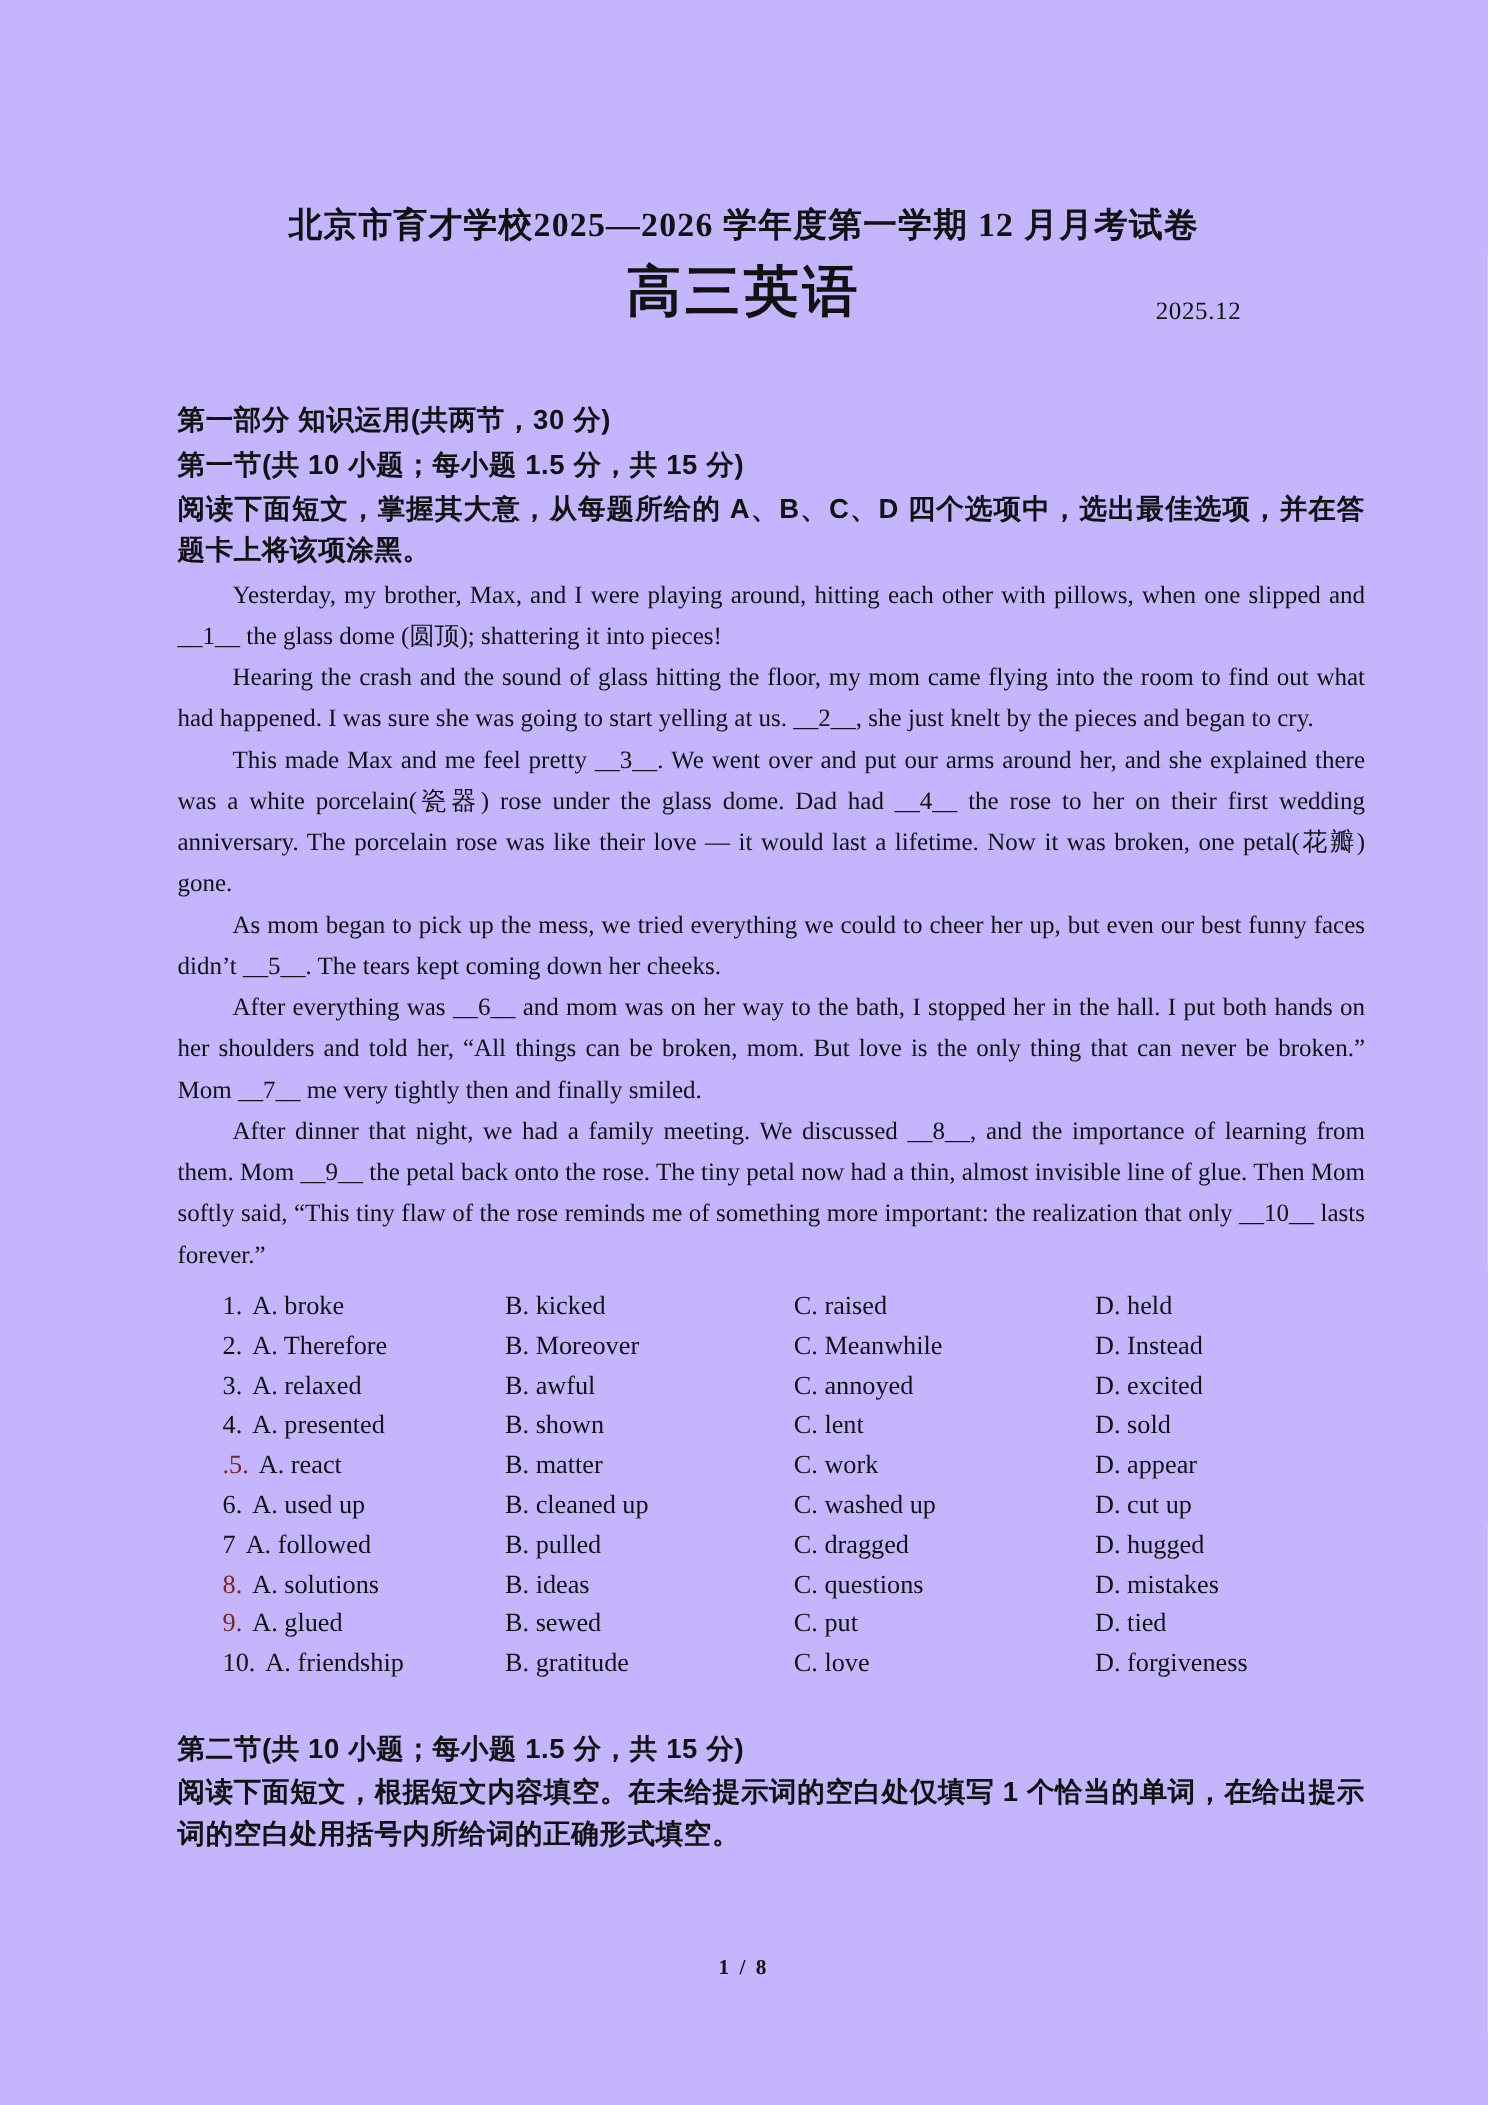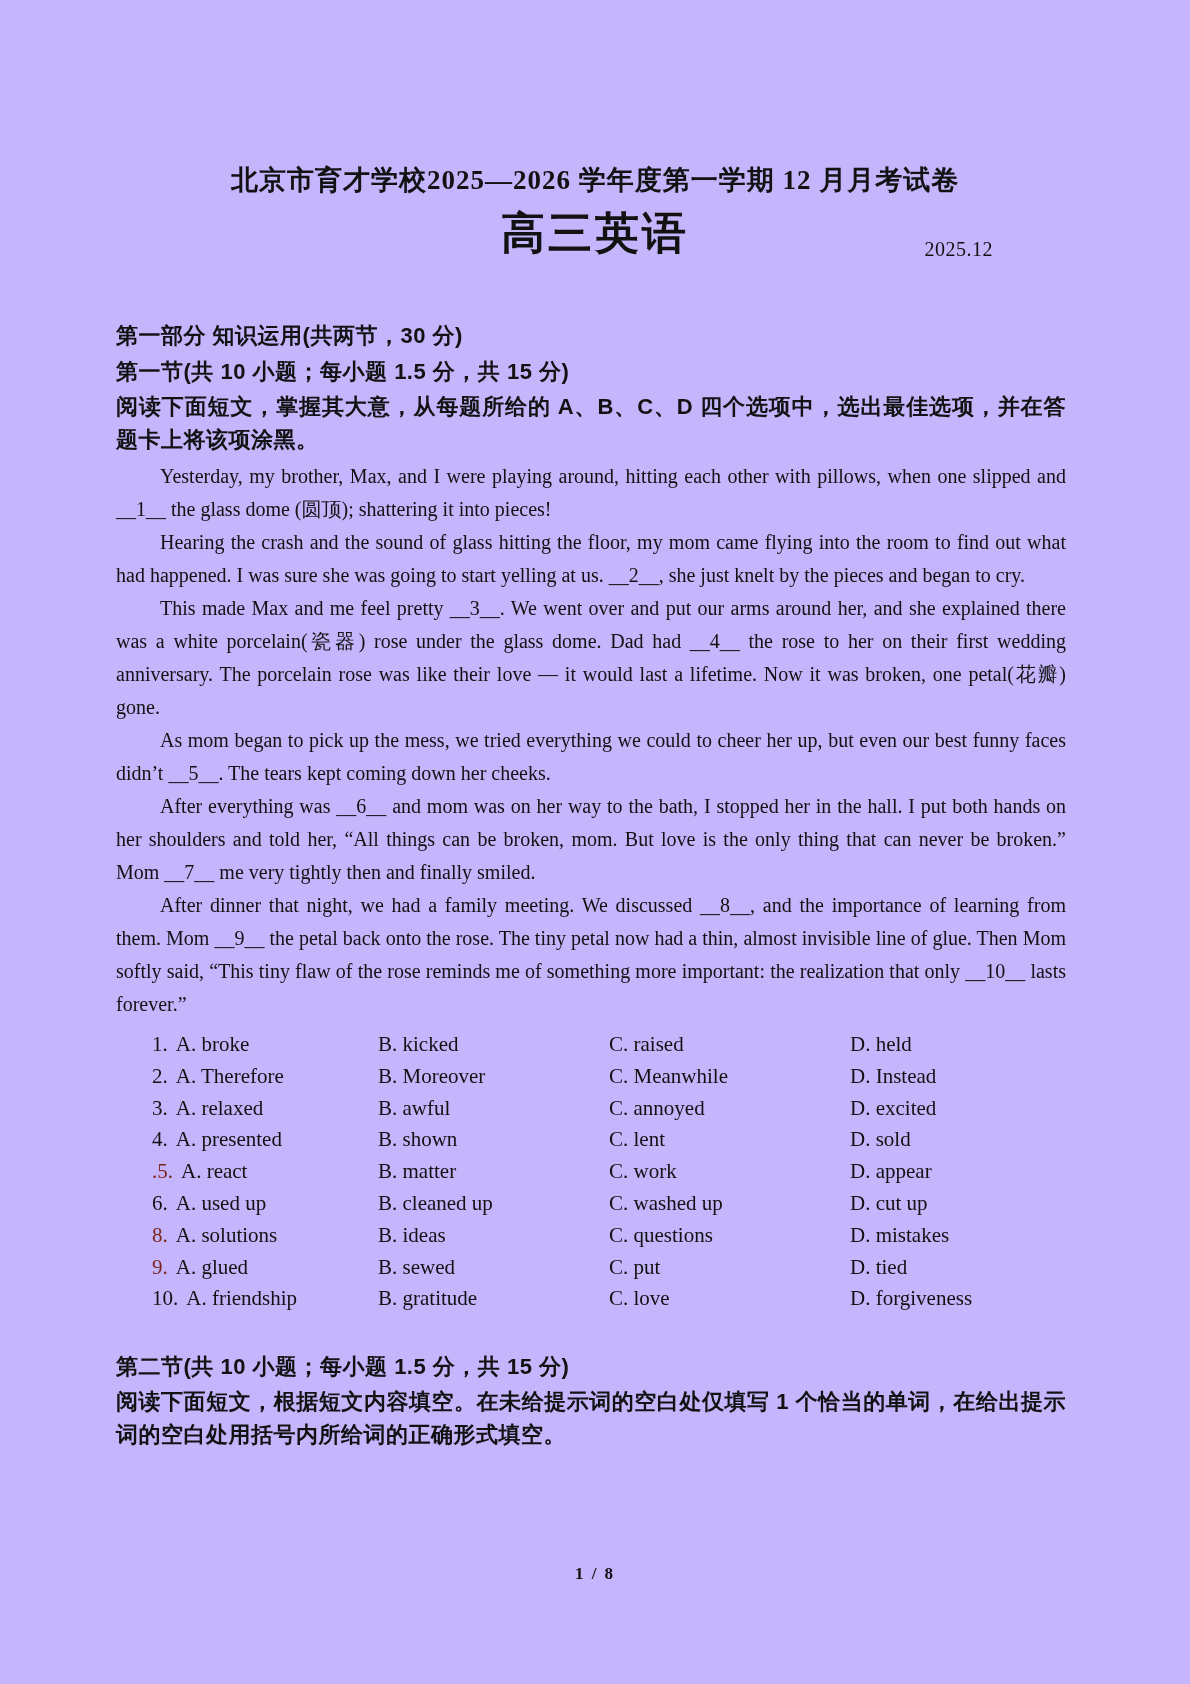--- a/index.html
+++ b/index.html
@@ -28,21 +28,21 @@
     margin: 0; text-align: center;
     font-family: "Liberation Sans", "DejaVu Sans", sans-serif;
     font-weight: 800; font-size: 44px; letter-spacing: 3px;
   }
   .exam-date {
     position: absolute; top: 238px; right: 197px;
     font-size: 20px; letter-spacing: 0.5px;
   }
   
   .content {
-    position: absolute; top: 318px; left: 116px; width: 950px;
+    position: absolute; top: 318px; left: 142px; width: 950px;
   }
   .cn-heading {
     margin: 0;
     font-family: "Liberation Sans", "DejaVu Sans", sans-serif;
     font-weight: 800; font-size: 22px; line-height: 36px;
     letter-spacing: 0.5px;
   }
   .cn-instructions {
     margin: 0;
     font-family: "Liberation Sans", "DejaVu Sans", sans-serif;
@@ -128,20 +128,26 @@
         <span>C. work</span>
         <span>D. appear</span>
       </div>
       <div class="opt-row">
         <span><span class="opt-num">6.</span><span>A. used up</span></span>
         <span>B. cleaned up</span>
         <span>C. washed up</span>
         <span>D. cut up</span>
       </div>
       <div class="opt-row">
+        <span><span class="opt-num">7</span><span>A. followed</span></span>
+        <span>B. pulled</span>
+        <span>C. dragged</span>
+        <span>D. hugged</span>
+      </div>
+      <div class="opt-row">
         <span><span class="opt-num" style="color: rgb(125, 36, 26);">8.</span><span>A. solutions</span></span>
         <span>B. ideas</span>
         <span>C. questions</span>
         <span>D. mistakes</span>
       </div>
       <div class="opt-row">
         <span><span class="opt-num" style="color: rgb(125, 36, 26);">9.</span><span>A. glued</span></span>
         <span>B. sewed</span>
         <span>C. put</span>
         <span>D. tied</span>

